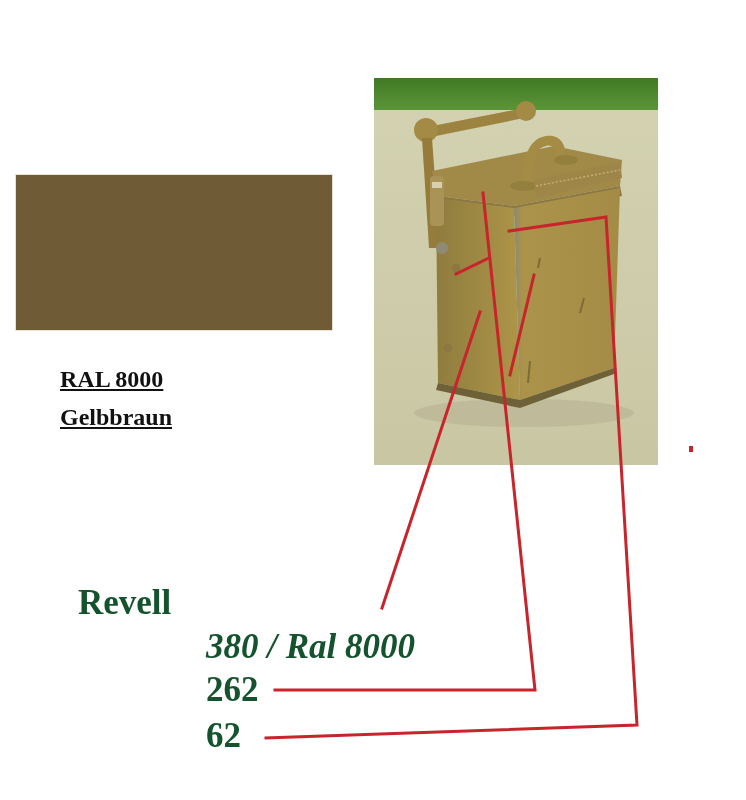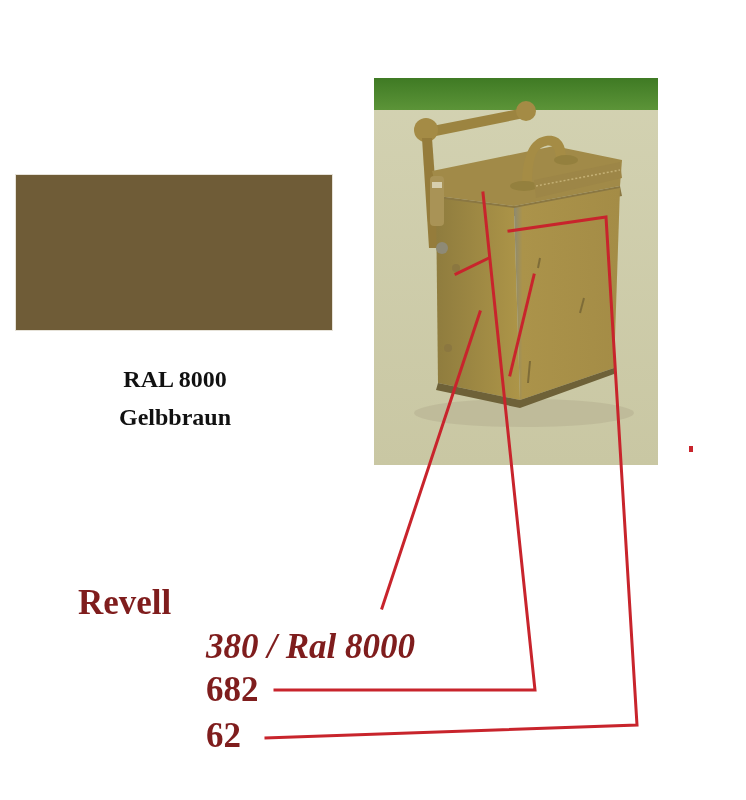--- a/index.html
+++ b/index.html
@@ -1,26 +1,26 @@
 <!DOCTYPE html>
 <html><head>
 <meta charset="utf-8">
 <style>
   html, body { margin:0; padding:0; }
   body { width:746px; height:800px; background:#ffffff; position:relative; overflow:hidden;
          font-family:"Liberation Serif", serif; }
   .swatch { position:absolute; left:16px; top:175px; width:316px; height:155px;
             box-shadow: 0 0 0 1px #e6e2d8; }
-  .swatch-caption { position:absolute; left:60px; width:230px; text-align:center;
-                    font-weight:bold; font-size:24px; color:#111; line-height:27px; }
+  .swatch-caption { position:absolute; left:60px; width:230px; 
+                    font-weight:bold; font-size:24px; color:#111; line-height:27px;text-decoration:underline; }
   .cap1 { top:366px; }
   .cap2 { top:404px; }
   .photo { position:absolute; left:374px; top:78px; width:284px; height:387px; overflow:hidden; }
   .photo svg { display:block; }
-  .label { position:absolute; font-weight:bold; color:#7f1d1d; font-size:35px; line-height:38px; white-space:nowrap; }
+  .label { position:absolute; font-weight:bold; color:#14532d; font-size:35px; line-height:38px; white-space:nowrap; }
   .brand { left:78px; top:584px; }
   .code1 { left:206px; top:628px;font-style:italic; }
   .code2 { left:206px; top:671px; }
   .code3 { left:206px; top:717px; }
   .overlay { position:absolute; left:0; top:0; pointer-events:none; }
   .dot { position:absolute; left:689px; top:446px; width:4px; height:6px; }
 </style>
 </head>
 <body>
 
@@ -97,14 +97,14 @@
     <path d="M483 193 L535 690 L275 690"></path>
     <path d="M489 258 L456 274"></path>
 
     <path d="M509 231 L606 217 L637 725 L266 738"></path>
   </g>
 </svg>
 <div class="dot" id="dot" style="background: rgb(200, 36, 44);"></div>
 
 <div class="label brand">Revell</div>
 <div class="label code1">380 / Ral 8000</div>
-<div class="label code2">682</div>
+<div class="label code2">262</div>
 <div class="label code3">62</div>
 
 </body></html>

